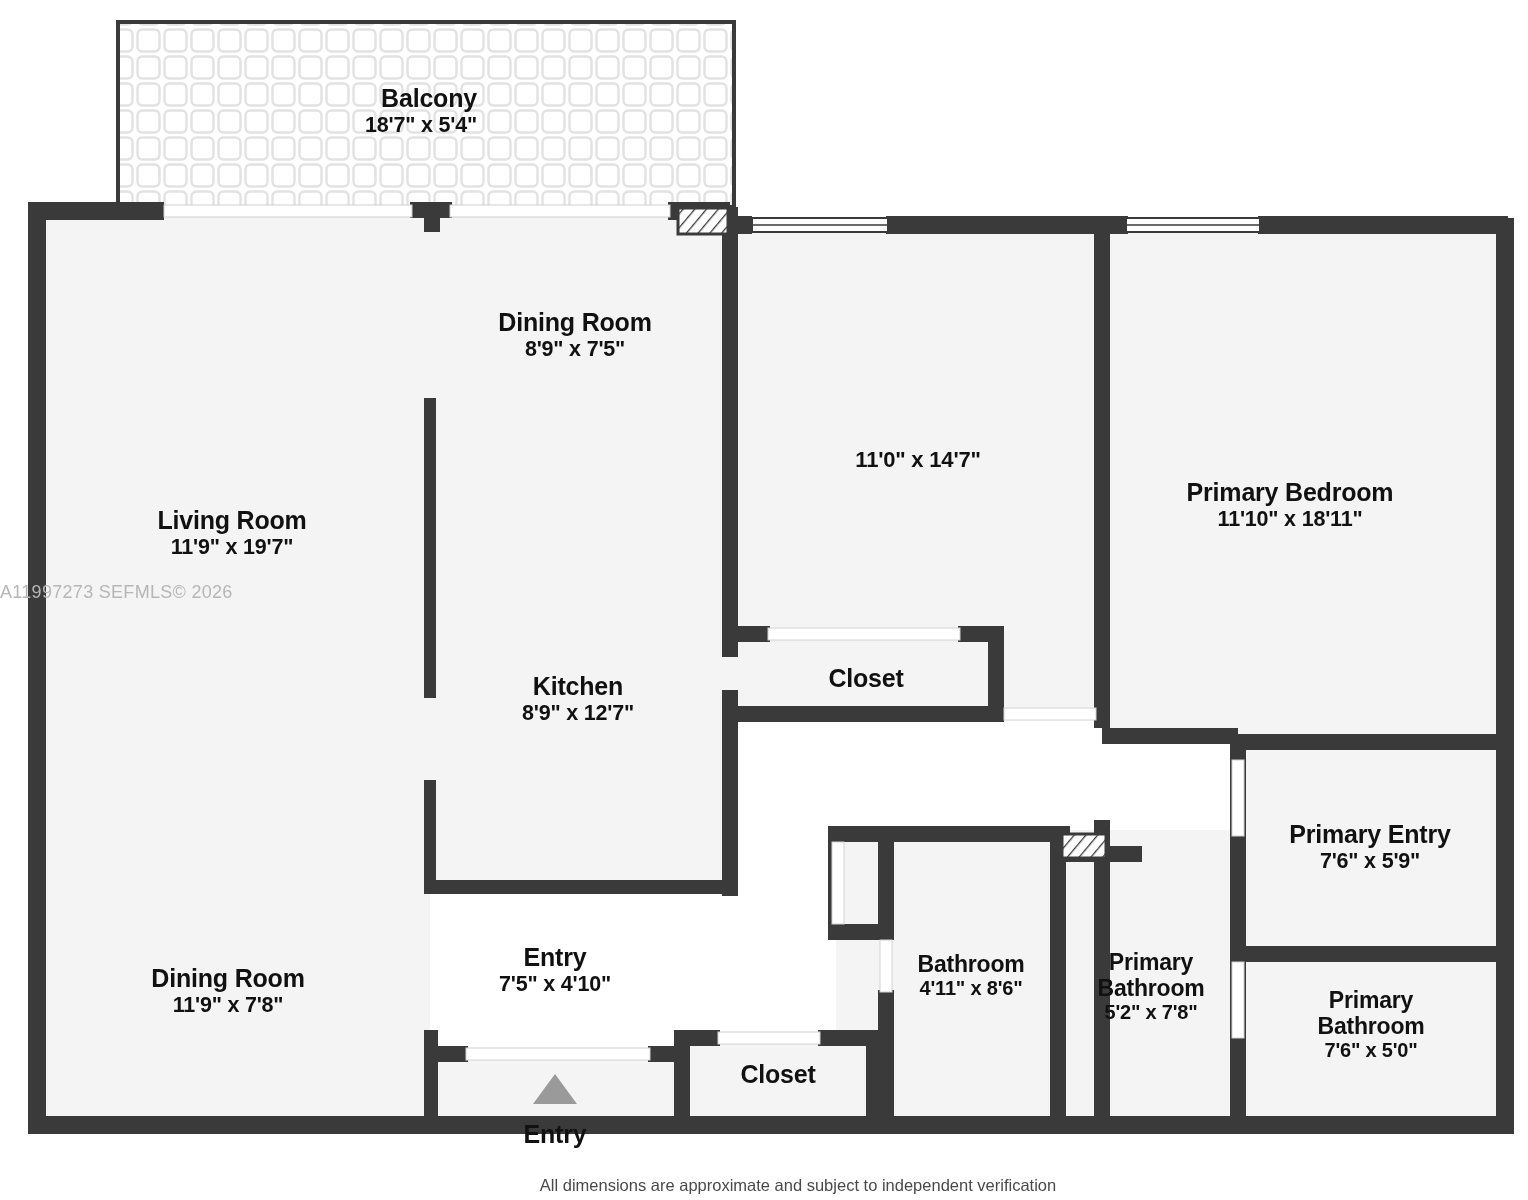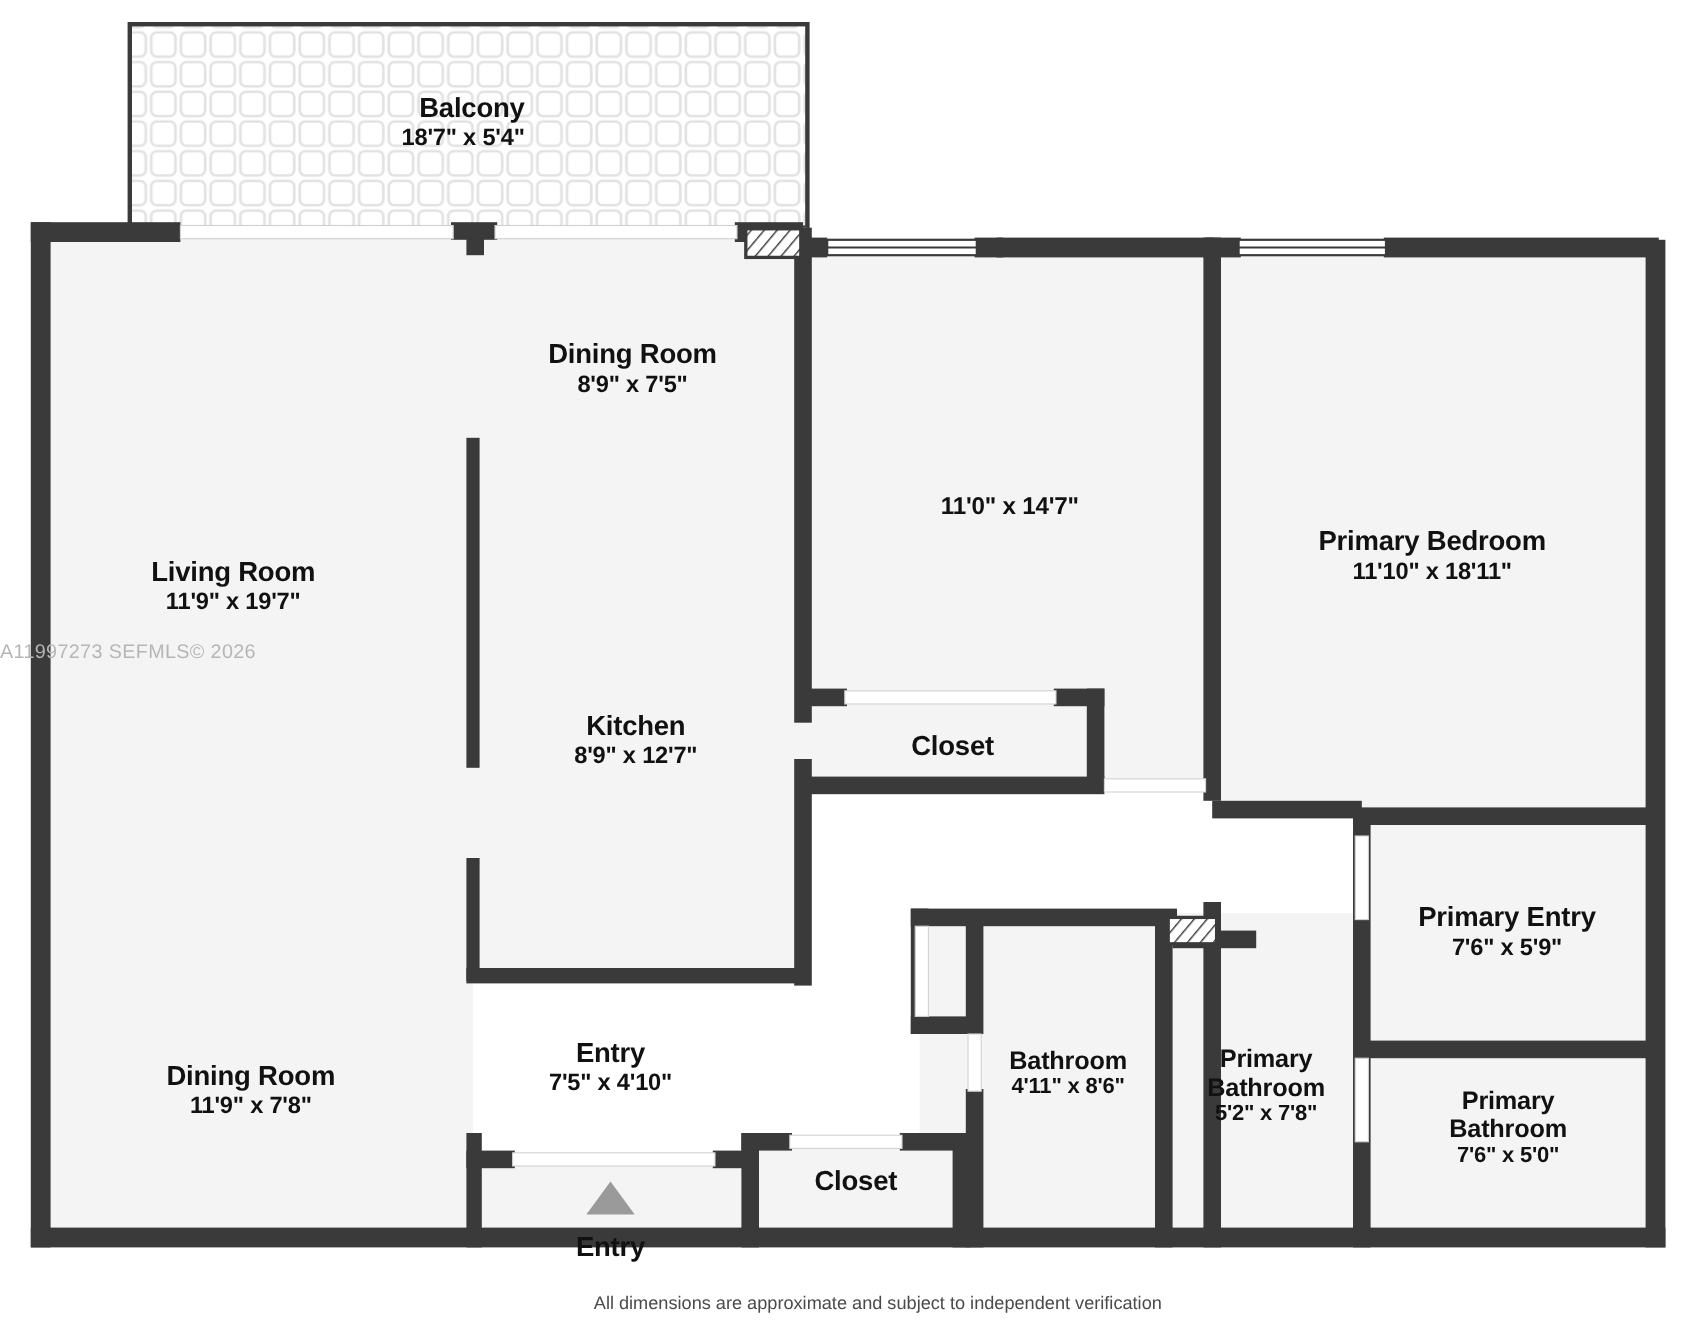--- a/index.html
+++ b/index.html
@@ -231,31 +231,31 @@
 
 <div class="lbl" style="left:575px; top:308px;">
   <span class="name">Dining Room</span>
   <span class="dim">8'9" x 7'5"</span>
 </div>
 
 <div class="lbl dimonly" style="left:918px; top:447px;">
   <span class="dim">11'0" x 14'7"</span>
 </div>
 
-<div class="lbl" style="left:1290px; top:478px;margin-left:12px;">
+<div class="lbl" style="left:1290px; top:478px;">
   <span class="name">Primary Bedroom</span>
   <span class="dim">11'10" x 18'11"</span>
 </div>
 
-<div class="lbl" style="left:212px; top:506px;">
+<div class="lbl" style="left:232px; top:506px;">
   <span class="name">Living Room</span>
   <span class="dim">11'9" x 19'7"</span>
 </div>
 
-<div class="lbl" style="left:578px; top:646px;">
+<div class="lbl" style="left:578px; top:672px;">
   <span class="name">Kitchen</span>
   <span class="dim">8'9" x 12'7"</span>
 </div>
 
 <div class="lbl" style="left:866px; top:664px;">
   <span class="name">Closet</span>
 </div>
 
 <div class="lbl" style="left:1370px; top:820px;">
   <span class="name">Primary Entry</span>

